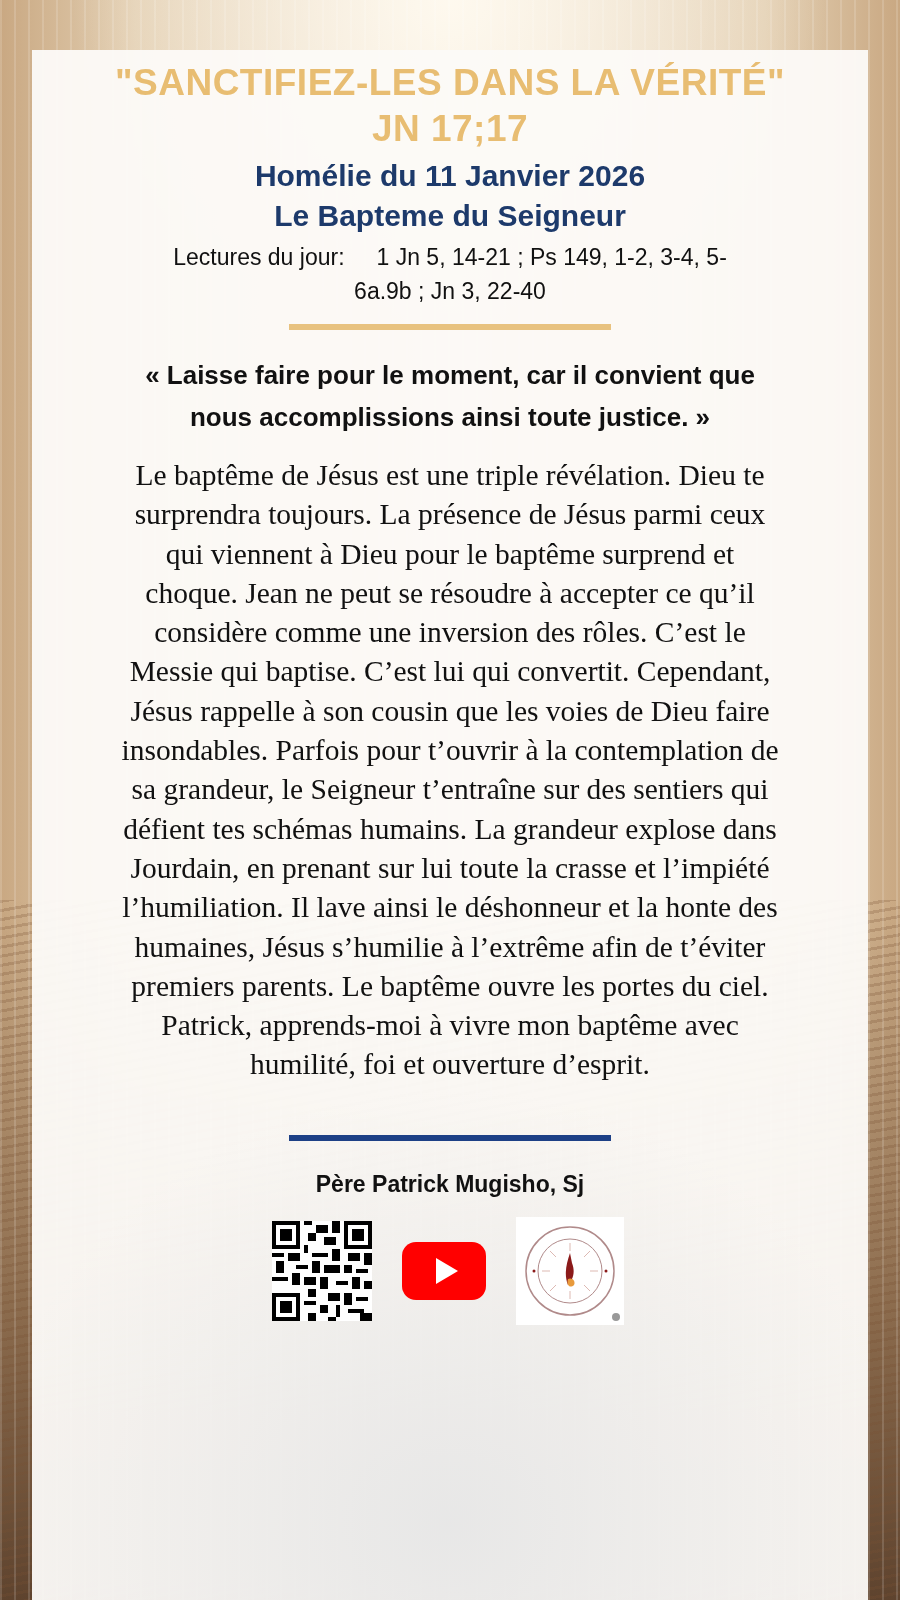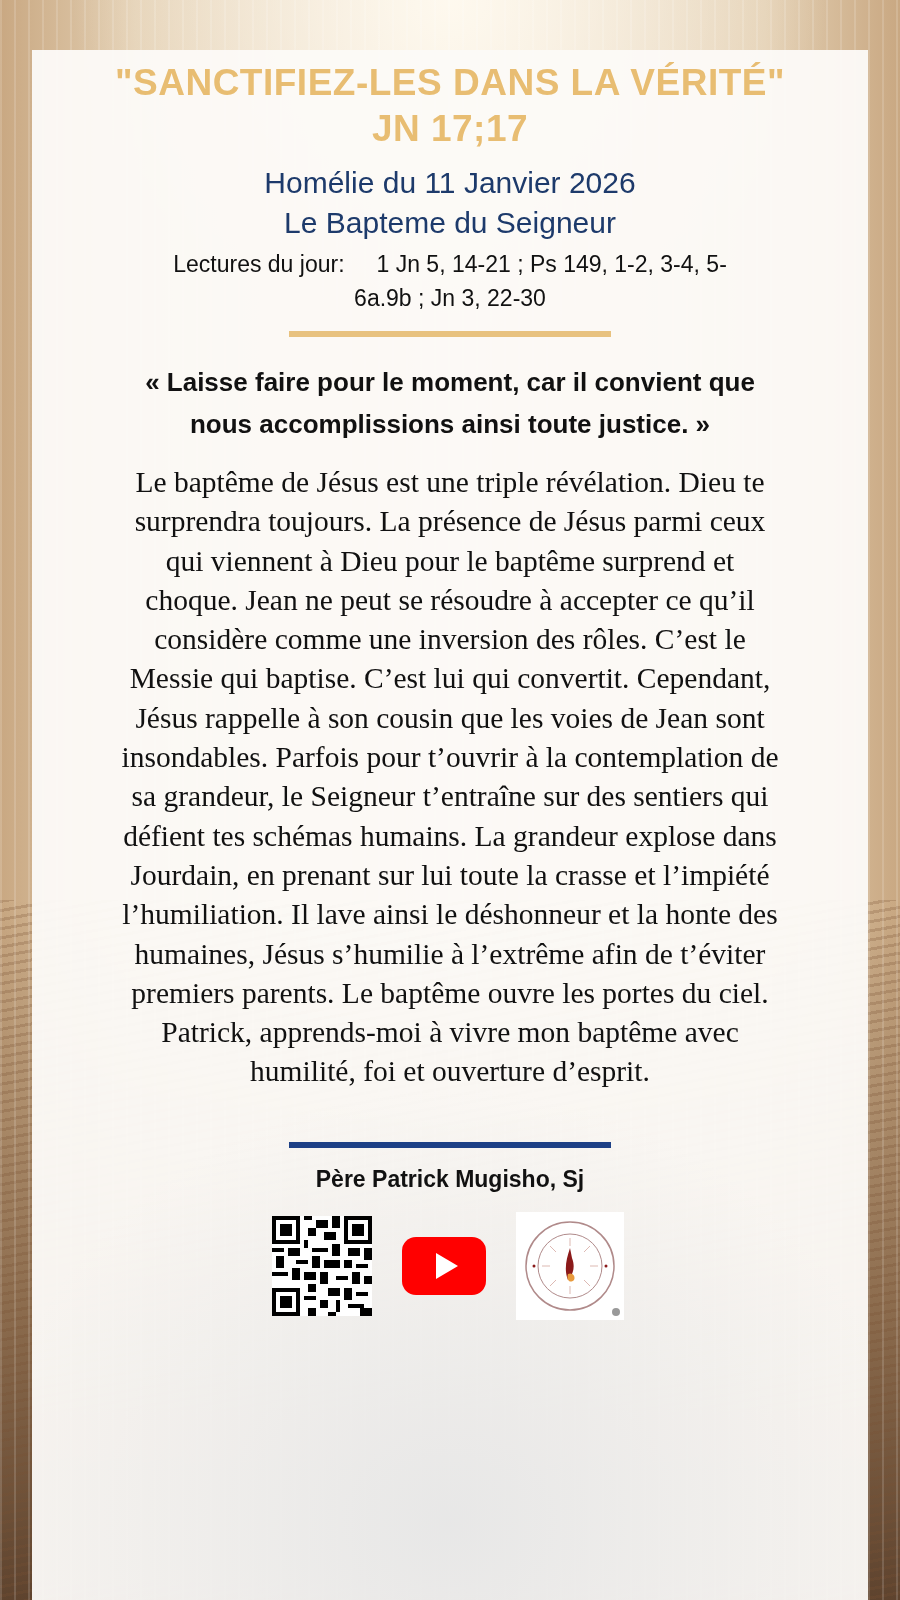--- a/index.html
+++ b/index.html
@@ -26,42 +26,42 @@
     background:
       radial-gradient(ellipse 80% 40% at 50% 95%, rgba(230,230,230,0.9), rgba(255,255,255,0) 70%),
       rgba(252,250,247,0.96);
     text-align: center;
   }
   .title {
     color: #e8bd72; font-weight: bold; font-size: 37px; letter-spacing: 0.5px;
     line-height: 46px; margin-top: 10px;
   }
   .subtitle {
-    color: #1d3a6b; font-size: 30px; line-height: 40px; margin-top: 11px;
+    color: #1d3a6b; font-size: 30px; line-height: 40px; margin-top: 4px; font-weight: bold;
   }
   .readings {
     color: #111; font-size: 23px; line-height: 34px; margin: 4px auto 16px; width: 760px;
   }
   .gold-rule {
     width: 322px; height: 6px; background: #e8c27f; margin: 16px auto 0;
   }
   .quote {
     color: #111; font-size: 26px; line-height: 42px; font-weight: bold;
     margin: 24px auto 8px; width: 780px;
   }
   .body-text {
     font-family: "Liberation Serif", serif;
     color: #111; font-size: 29.5px; line-height: 39.3px;
     margin: 18px auto 8px; width: 816px;
   }
   .blue-rule {
     width: 322px; height: 6px; background: #1d4086; margin: 50px auto 0;
   }
   .author {
-    color: #111; font-size: 23px; font-weight: bold; margin-top: 16px; line-height: 30px;
+    color: #111; font-size: 23px; font-weight: bold; margin-top: 28px; line-height: 30px;
   }
   .icons {
     display: flex; justify-content: center; align-items: center; gap: 30px;
     margin-top: 18px; margin-left: -4px;
   }
   .qr { width: 100px; height: 100px; }
   .yt { width: 84px; height: 58px; background: #ff0000; border-radius: 14px;
         display: flex; align-items: center; justify-content: center; }
   .yt-tri { width: 0; height: 0; border-left: 22px solid #fff;
             border-top: 13px solid transparent; border-bottom: 13px solid transparent; margin-left: 6px; }
@@ -80,37 +80,37 @@
   <div class="title">
     <div>"SANCTIFIEZ-LES DANS LA VÉRITÉ"</div>
     <div>JN 17;17</div>
   </div>
   <div class="subtitle">
     <div>Homélie du 11 Janvier 2026</div>
     <div>Le Bapteme du Seigneur</div>
   </div>
   <div class="readings">
     <div style="white-space:pre;">Lectures du jour:     1 Jn 5, 14-21 ; Ps 149, 1-2, 3-4, 5-</div>
-    <div>6a.9b ; Jn 3, 22-30</div>
+    <div>6a.9b ; Jn 3, 22-40</div>
   </div>
   <div class="gold-rule"></div>
 
   <div class="quote">
     <div>« Laisse faire pour le moment, car il convient que</div>
     <div>nous accomplissions ainsi toute justice. »</div>
   </div>
 
   <div class="body-text">
     <div>Le baptême de Jésus est une triple révélation. Dieu te</div>
     <div>surprendra toujours. La présence de Jésus parmi ceux</div>
     <div>qui viennent à Dieu pour le baptême surprend et</div>
     <div>choque. Jean ne peut se résoudre à accepter ce qu’il</div>
     <div>considère comme une inversion des rôles. C’est le</div>
     <div>Messie qui baptise. C’est lui qui convertit. Cependant,</div>
-    <div>Jésus rappelle à son cousin que les voies de Jean sont</div>
+    <div>Jésus rappelle à son cousin que les voies de Dieu faire</div>
     <div>insondables. Parfois pour t’ouvrir à la contemplation de</div>
     <div>sa grandeur, le Seigneur t’entraîne sur des sentiers qui</div>
     <div>défient tes schémas humains. La grandeur explose dans</div>
     <div>Jourdain, en prenant sur lui toute la crasse et l’impiété</div>
     <div>l’humiliation. Il lave ainsi le déshonneur et la honte des</div>
     <div>humaines, Jésus s’humilie à l’extrême afin de t’éviter</div>
     <div>premiers parents. Le baptême ouvre les portes du ciel.</div>
     <div>Patrick, apprends-moi à vivre mon baptême avec</div>
     <div>humilité, foi et ouverture d’esprit.</div>
   </div>

